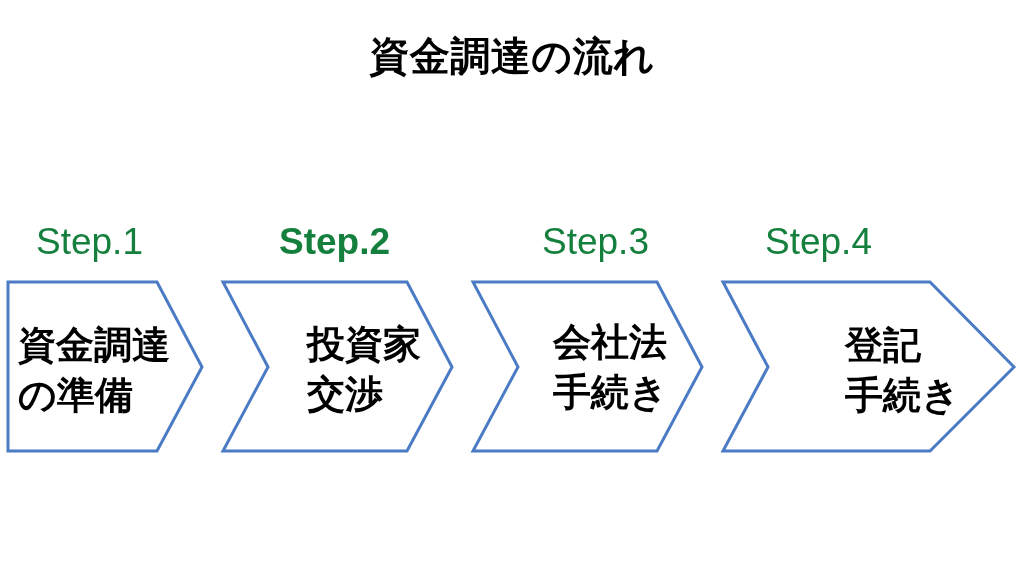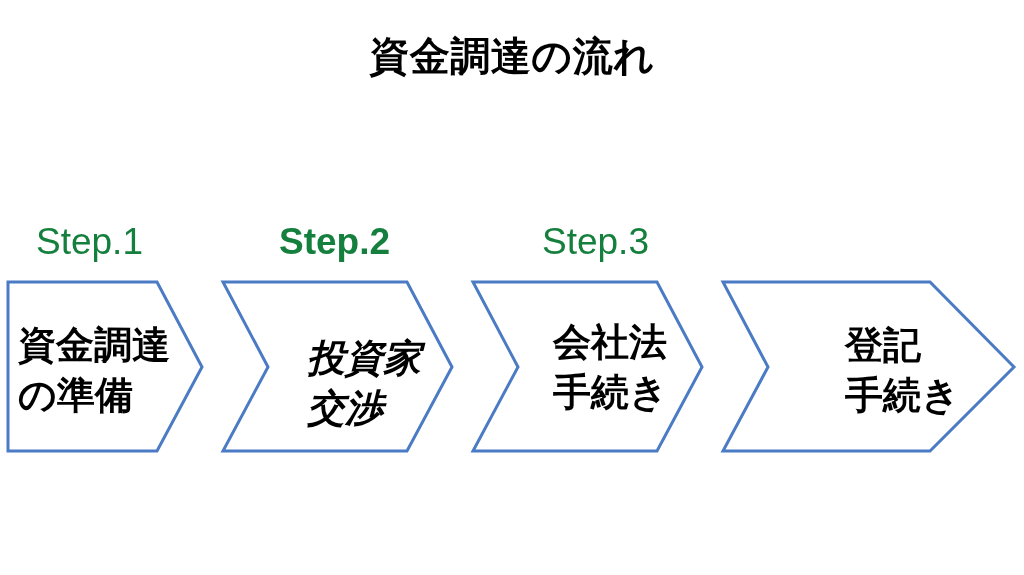--- a/index.html
+++ b/index.html
@@ -76,21 +76,21 @@
   .chevron-text {
     position: absolute;
     font-size: 38px;
     font-weight: bold;
     line-height: 1.32;
     color: #000000;
     white-space: pre-line;
     text-align: left;
   }
   .chevron-text.t1 { left: 18px;  top: 320px; font-family: Liberation Serif, serif; }
-  .chevron-text.t2 { left: 307px; top: 333px; font-style: italic; }
+  .chevron-text.t2 { left: 307px; top: 319px; }
   .chevron-text.t3 { left: 553px; top: 320px; font-family: Liberation Mono, monospace; }
   .chevron-text.t4 { left: 845px; top: 320px; }
 </style>
 </head>
 <body>
 
 <div id="canvas">
 
   <div class="diagram-title">資金調達の流れ</div>
 
@@ -101,20 +101,21 @@
     <polygon points="223,282 407,282 452,367 407,451 223,451 268,367"></polygon>
 
     <polygon points="473,282 657,282 702,367 657,451 473,451 518,367"></polygon>
 
     <polygon points="723,282 930,282 1014,367 930,451 723,451 768,367"></polygon>
   </svg>
 
   <div class="step-label s1">Step.1</div>
   <div class="step-label s2">Step.2</div>
   <div class="step-label s3">Step.3</div>
+  <div class="step-label s4">Step.4</div>
 
   <div class="chevron-text t1">資金調達
 の準備</div>
   <div class="chevron-text t2">投資家
 交渉</div>
   <div class="chevron-text t3">会社法
 手続き</div>
   <div class="chevron-text t4">登記
 手続き</div>
 

